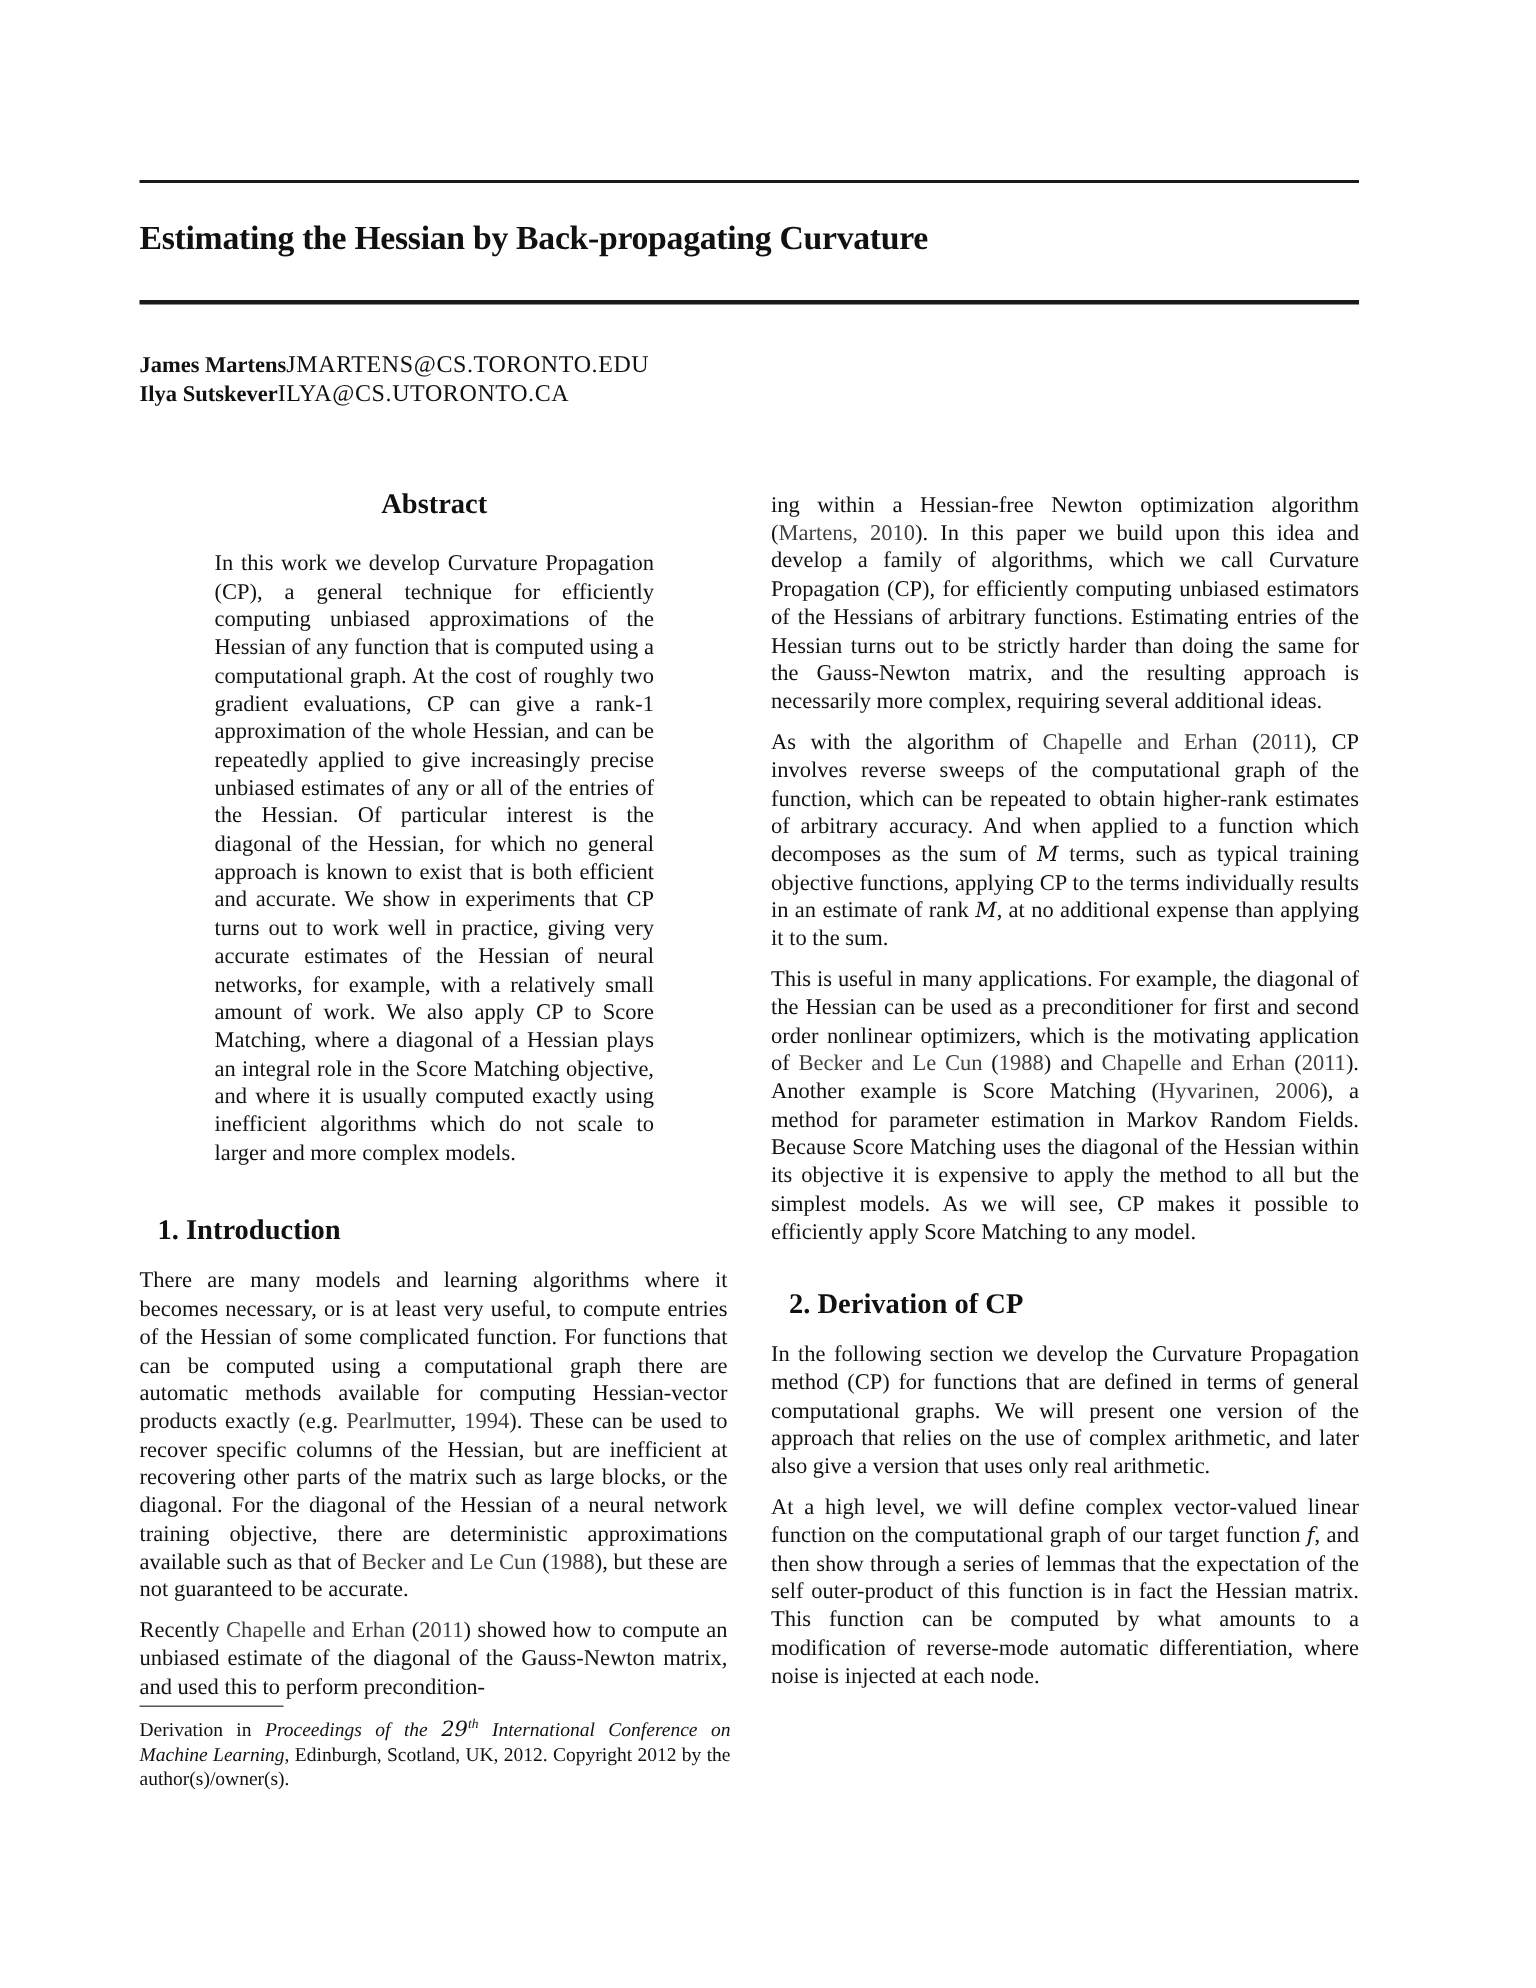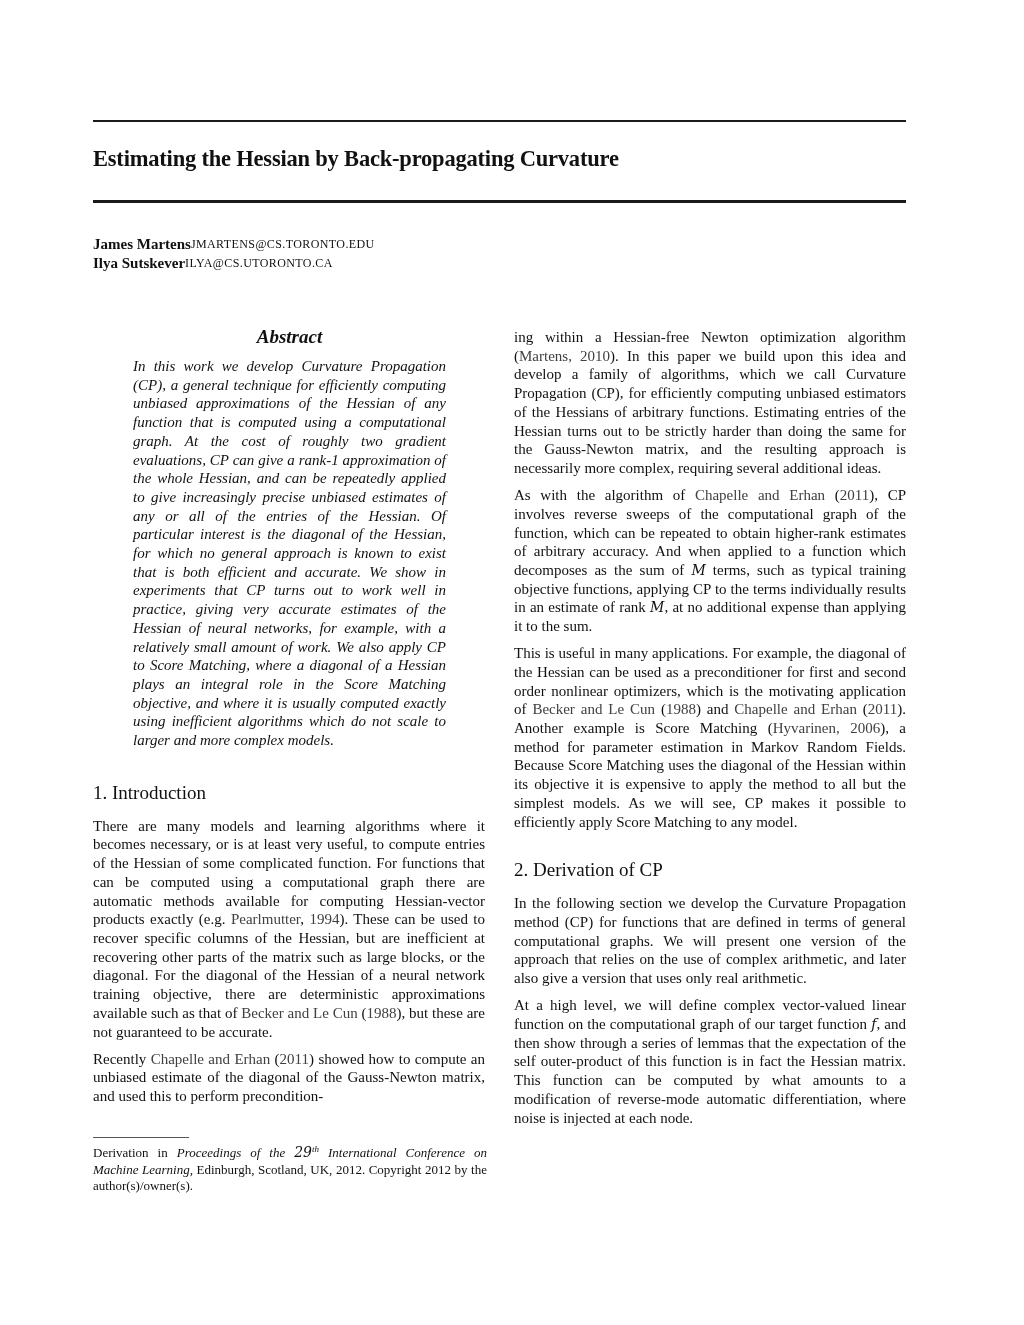--- a/index.html
+++ b/index.html
@@ -11,32 +11,32 @@
   .rule.top { top: 120px; }
   .rule.bottom { top: 200px; height: 3px; }
   .title {
     position: absolute; top: 146px; left: 93px; width: 813px; text-align: left;
     font-weight: bold; font-size: 22.5px; letter-spacing: -0.2px;
   }
   .authors { position: absolute; top: 235px; left: 93px; width: 800px; }
   .author-row { display: flex; height: 18.7px; line-height: 18.7px; }
   .author-name { font-weight: bold; font-size: 15px; }
   .author-email { font-size: 12.5px; letter-spacing: 0.4px; font-variant: small-caps; text-transform: lowercase; }
-  .author-email .caps { text-transform: uppercase; font-variant: normal; font-size: 12px; }
+  .author-email .caps { text-transform: uppercase; font-variant: normal; font-size: 16px; }
 
   .col { position: absolute; font-size: 15px; line-height: 18.7px; text-align: justify; }
   .col p { margin: 0 0 8.5px 0; }
   .left { left: 93px; top: 325px; width: 392px; }
   .right { left: 514px; top: 328px; width: 392px; }
 
   .abstract { width: 329px; margin-left: 32px; }
-  .abstract-heading { text-align: center; font-weight: bold; font-size: 19px; line-height: 24px; margin-bottom: 3px; font-style: italic; }
-  .abstract p { margin: 8px; font-style: italic; }
+  .abstract-heading { text-align: center; font-weight: bold; font-size: 19px; line-height: 24px; margin-bottom: 3px; }
+  .abstract p { margin: 18px; }
 
-  .section-heading { font-weight: normal; font-size: 19px; line-height: 24px; margin: 0 0 12px 0; }
+  .section-heading { font-weight: bold; font-size: 19px; line-height: 24px; margin: 0 0 12px 12px; }
   .s1 { margin-top: 31px; }
   .s2 { margin-top: 27px; }
 
   a.cite { color: #404040; text-decoration: none; }
   .math { font-style: italic; font-family: "DejaVu Serif", serif; font-size: 14px; }
 
   .footnote-rule { position: absolute; left: 93px; top: 1137px; width: 96px; height: 1px; background: #555; }
   .footnote { position: absolute; left: 93px; top: 1141px; width: 394px; font-size: 13px; line-height: 16.2px; text-align: justify; }
   .footnote i { font-style: italic; }
   sup { font-size: 9px; }

